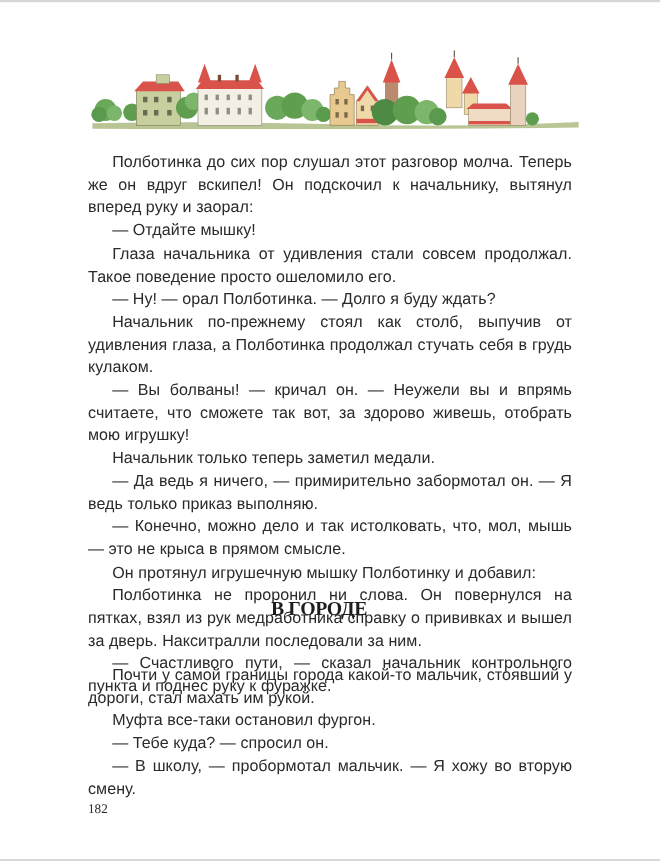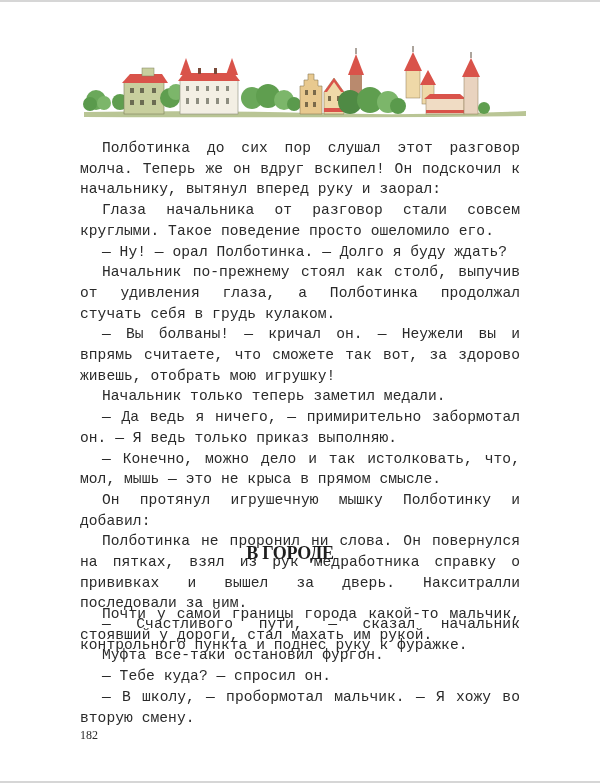--- a/index.html
+++ b/index.html
@@ -6,21 +6,21 @@
   body {
     width: 600px; height: 783px; background: #ffffff; position: relative; overflow: hidden;
     font-family: "DejaVu Serif", "Liberation Serif", serif;
     color: #2a2a2a;
   }
   .top-rule { position: absolute; left: 0; top: 0; width: 600px; height: 2px; background: #d6d6d6; }
   .bottom-rule { position: absolute; left: 0; bottom: 0; width: 600px; height: 2px; background: #d6d6d6; }
   .illustration { position: absolute; left: 80px; top: 40px; width: 450px; height: 80px; }
   .text-block {
     position: absolute; left: 80px; top: 138px; width: 440px;
-    font-family: Liberation Mono, monospace;
+    font-family: Liberation Sans, sans-serif;
     font-size: 14.6px; line-height: 20.7px; text-align: justify;
     letter-spacing: 0.05px;
   }
   .text-block p { margin: 0; text-indent: 22px; }
   .heading {
     position: absolute; left: 0; width: 580px; top: 543px; text-align: center;
     font-family: "Liberation Serif", "DejaVu Serif", serif;
     font-weight: bold; font-size: 18px; letter-spacing: -0.3px; color: #1e1e1e;
   }
   .text-block-2 { top: 604px; }
@@ -113,21 +113,22 @@
   <rect x="346" y="70" width="38" height="3" fill="#d9534a"></rect>
 
   <rect x="384" y="36" width="14" height="38" fill="#e9d3bf" stroke="#8a7a56" stroke-width="0.5"></rect>
   <polygon points="382,37 391,18 400,37" fill="#d9534a"></polygon>
   <line x1="391" y1="18" x2="391" y2="12" stroke="#5a4a3a" stroke-width="1"></line>
   <circle cx="404" cy="68" r="6" fill="#5f9e4f"></circle>
 </svg>
 
 <div class="text-block">
   <p>Полботинка до сих пор слушал этот разговор молча. Теперь же он вдруг вскипел! Он подскочил к начальнику, вытянул вперед руку и заорал:</p>
-  <p>Глаза начальника от разговор стали совсем круглыми. Такое поведение просто ошеломило его.</p>
+  <p>— Отдайте мышку!</p>
+  <p>Глаза начальника от удивления стали совсем продолжал. Такое поведение просто ошеломило его.</p>
   <p>— Ну! — орал Полботинка. — Долго я буду ждать?</p>
   <p>Начальник по-прежнему стоял как столб, выпучив от удивления глаза, а Полботинка продолжал стучать себя в грудь кулаком.</p>
   <p>— Вы болваны! — кричал он. — Неужели вы и впрямь считаете, что сможете так вот, за здорово живешь, отобрать мою игрушку!</p>
   <p>Начальник только теперь заметил медали.</p>
   <p>— Да ведь я ничего, — примирительно забормотал он. — Я ведь только приказ выполняю.</p>
   <p>— Конечно, можно дело и так истолковать, что, мол, мышь — это не крыса в прямом смысле.</p>
   <p>Он протянул игрушечную мышку Полботинку и добавил:</p>
   <p>Полботинка не проронил ни слова. Он повернулся на пятках, взял из рук медработника справку о прививках и вышел за дверь. Накситралли последовали за ним.</p>
   <p>— Счастливого пути, — сказал начальник контрольного пункта и поднес руку к фуражке.</p>
 </div>

